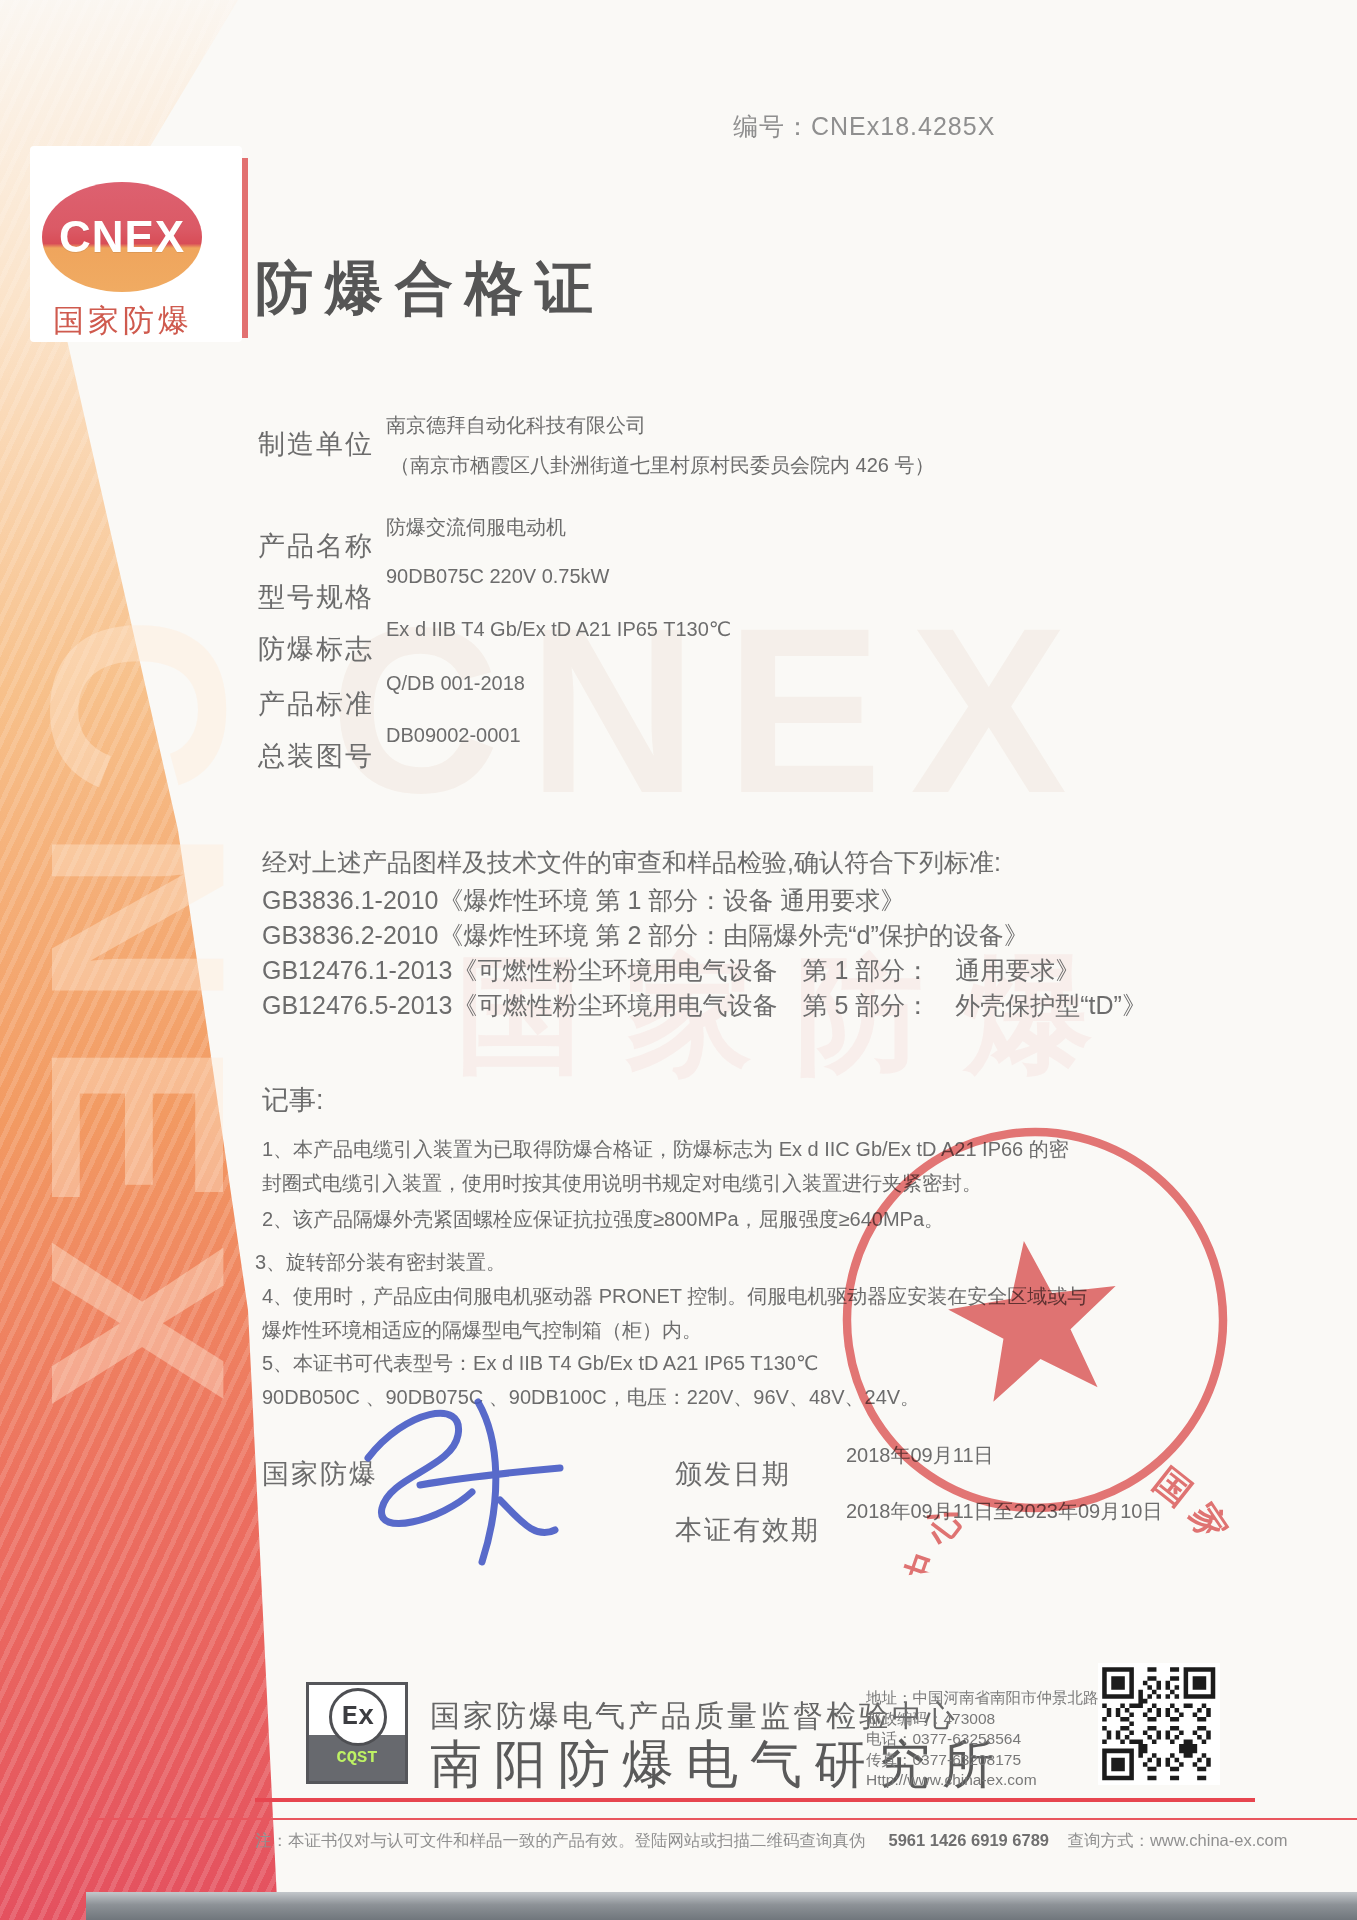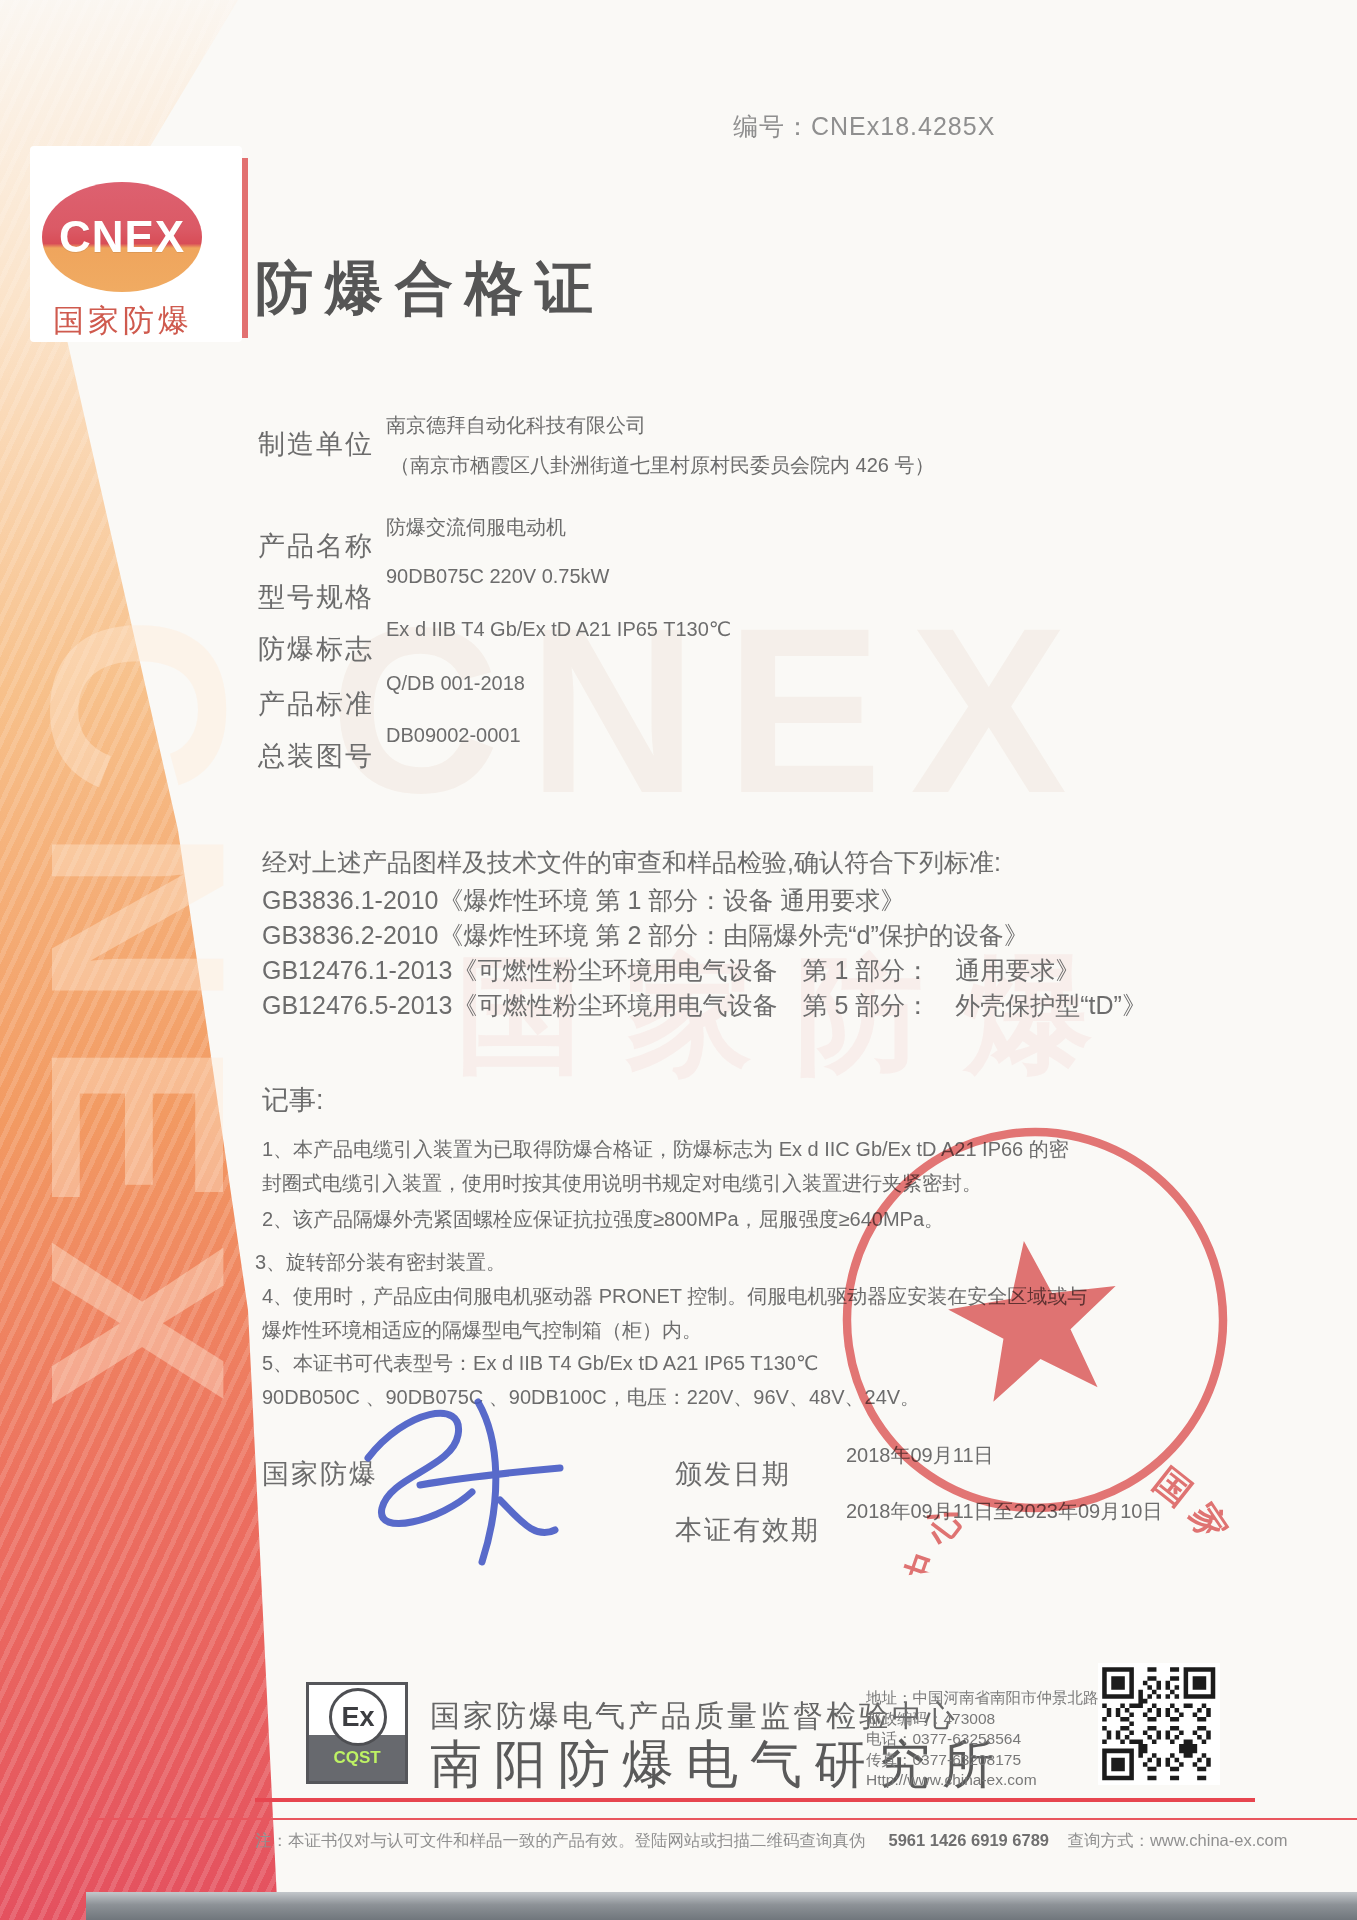--- a/index.html
+++ b/index.html
@@ -49,21 +49,21 @@
   .note{font-size:20px;color:#6c6c6c;line-height:34px;white-space:pre-wrap;width:880px;}
 
   
   .sig svg{overflow:visible;}
 
   
   .seal{left:800px;top:1085px;width:470px;height:470px;opacity:.78;transform:rotate(-8deg);
         mix-blend-mode:multiply;pointer-events:none;}
 
   
-  .ex-mark{left:306px;top:1682px;width:96px;height:96px;border:3px solid #55565a;background:#fff;}
+  .ex-mark{left:306px;top:1682px;width:96px;height:96px;border:3px solid #55565a;background:#fff;font-family:Liberation Mono, monospace;}
   .ex-bottom{position:absolute;left:0;bottom:0;width:100%;height:46px;background:#67696e;
         color:#bef264;font-weight:bold;font-size:17px;text-align:center;line-height:46px;}
   .ex-circle{position:absolute;top:3px;left:20px;width:52px;height:52px;border:3px solid #4e4f53;
         border-radius:50%;background:#fff;display:flex;align-items:center;justify-content:center;
         font-size:27px;font-weight:bold;color:#3c3d41;z-index:2;}
   .org1{left:430px;top:1696px;font-size:30px;color:#666;letter-spacing:3px;}
   .org2{left:430px;top:1730px;font-size:52px;color:#5a5a5a;letter-spacing:12px;}
   .contact{left:866px;top:1688px;font-size:15.5px;line-height:20.5px;color:#787878;}
   .qr{left:1098px;top:1663px;width:122px;height:122px;background:#fff;}
   .rline1{left:255px;top:1798px;width:1000px;height:4px;background:#e7454f;}

